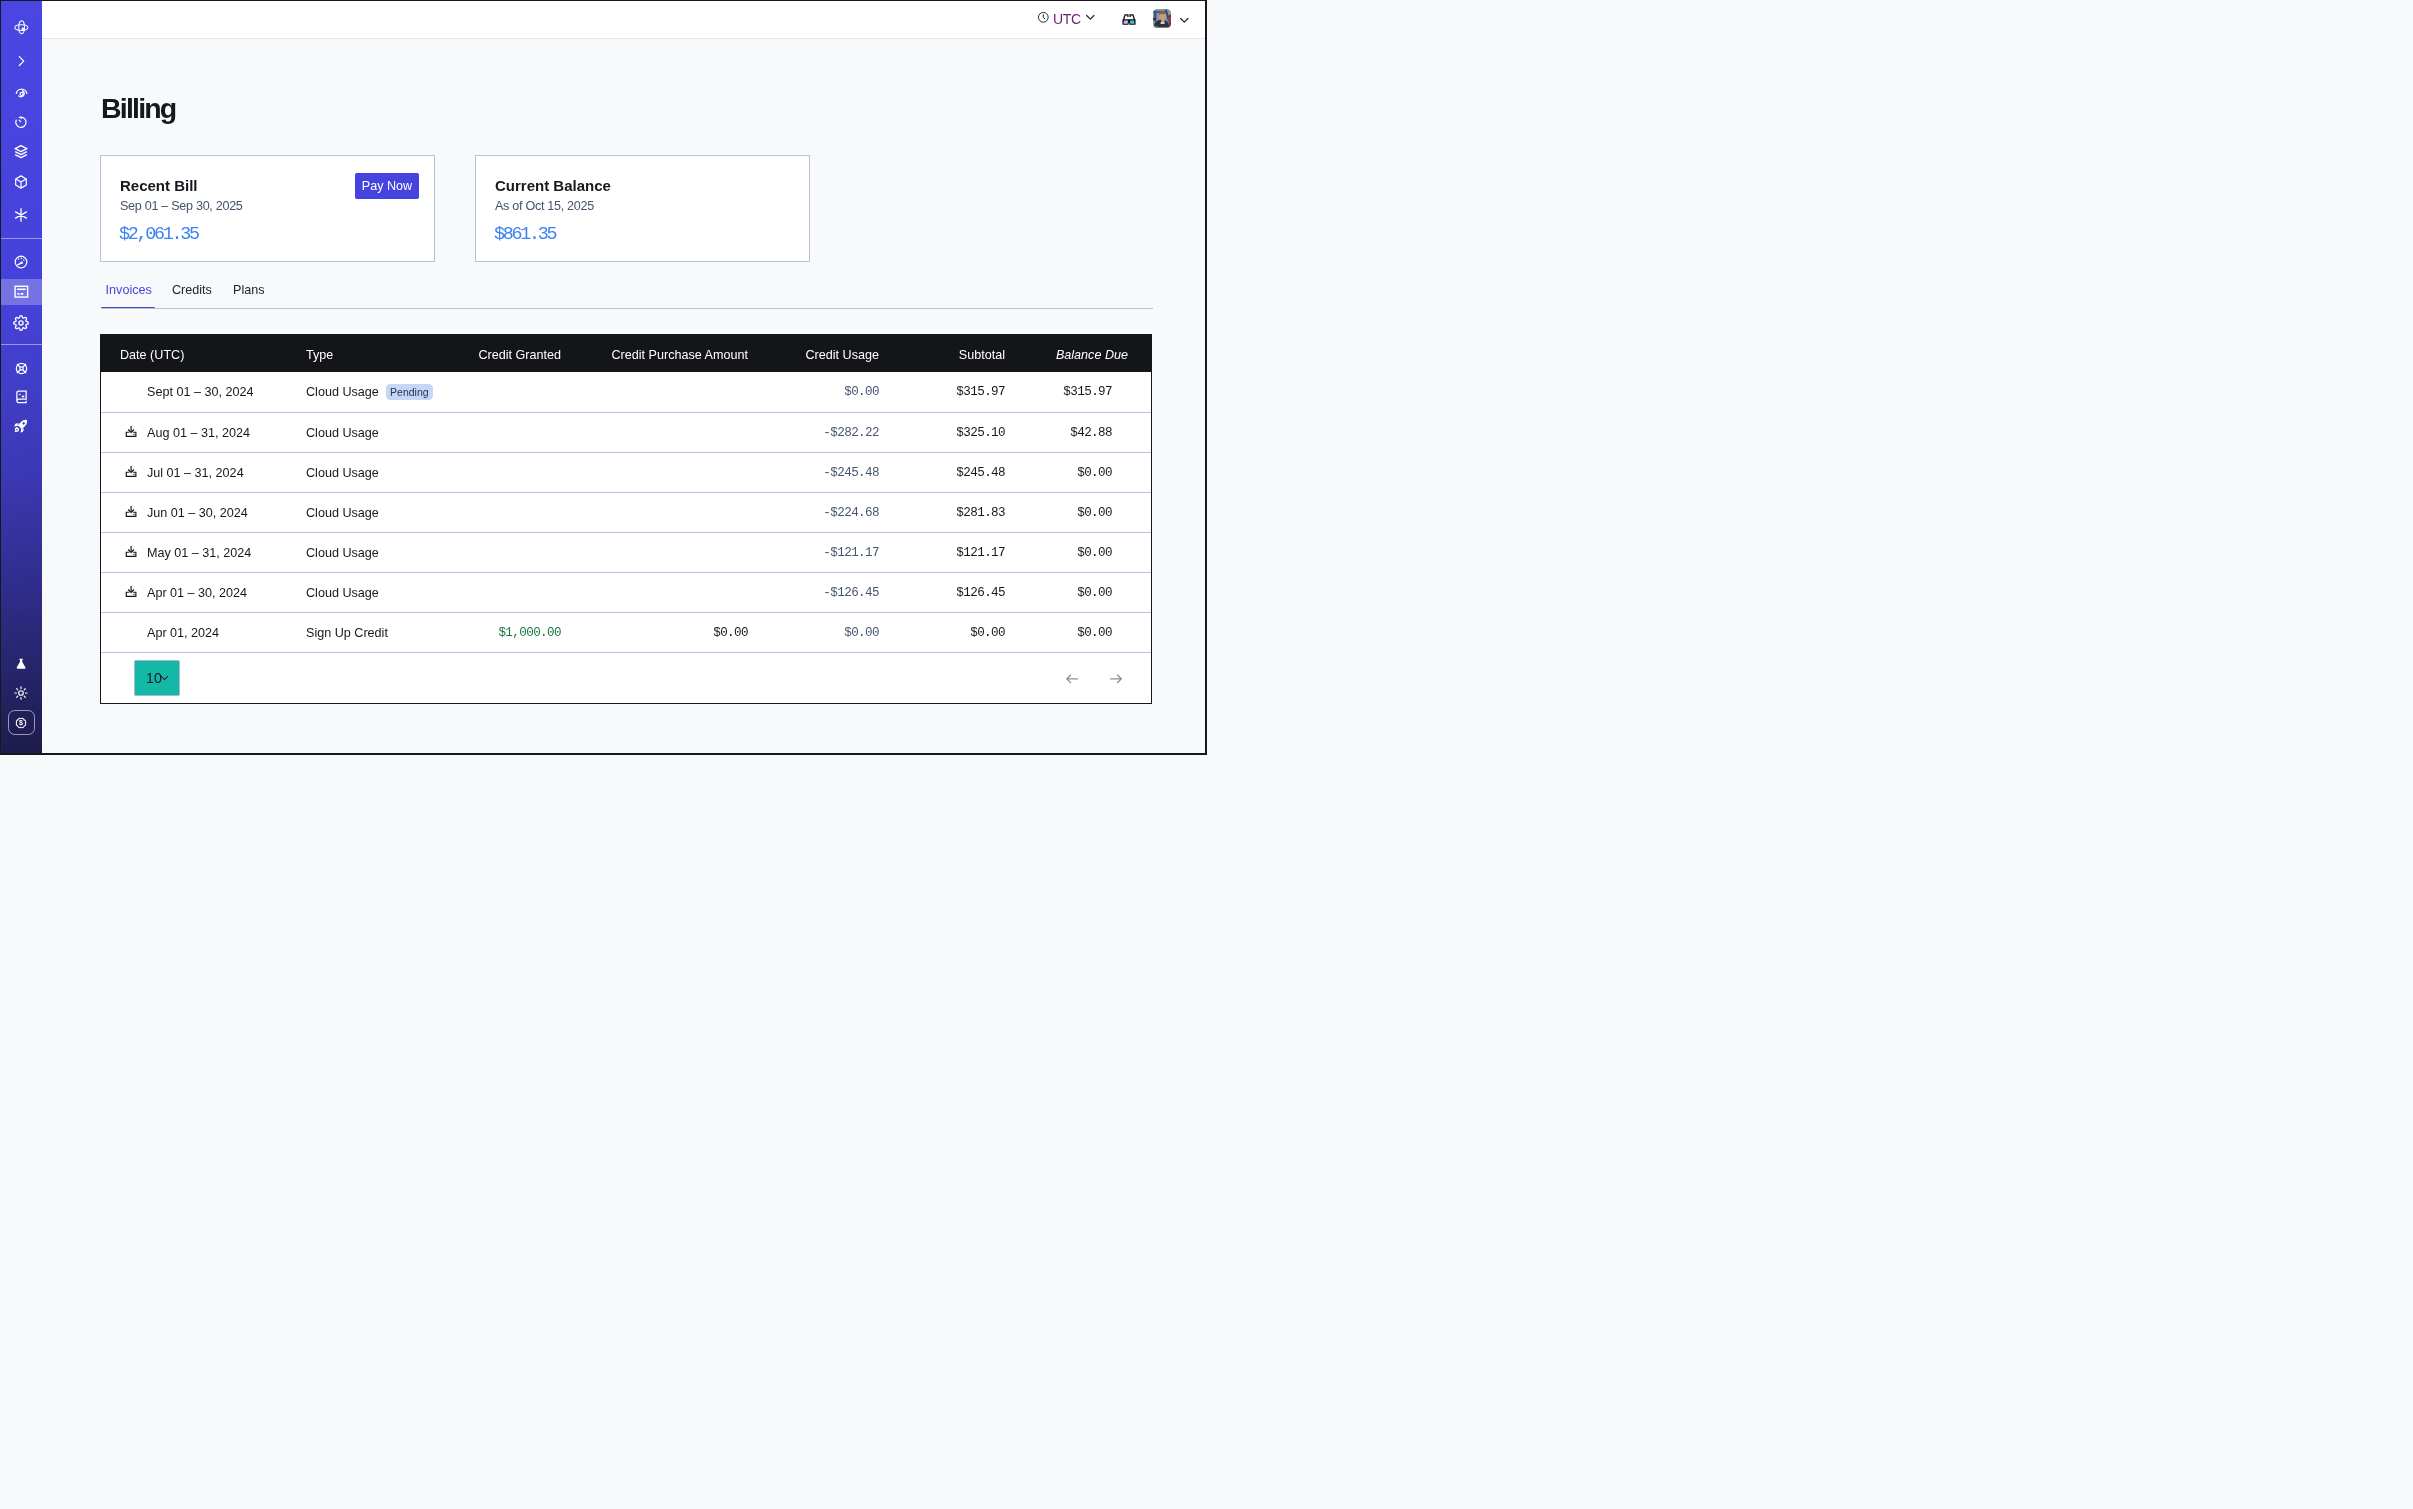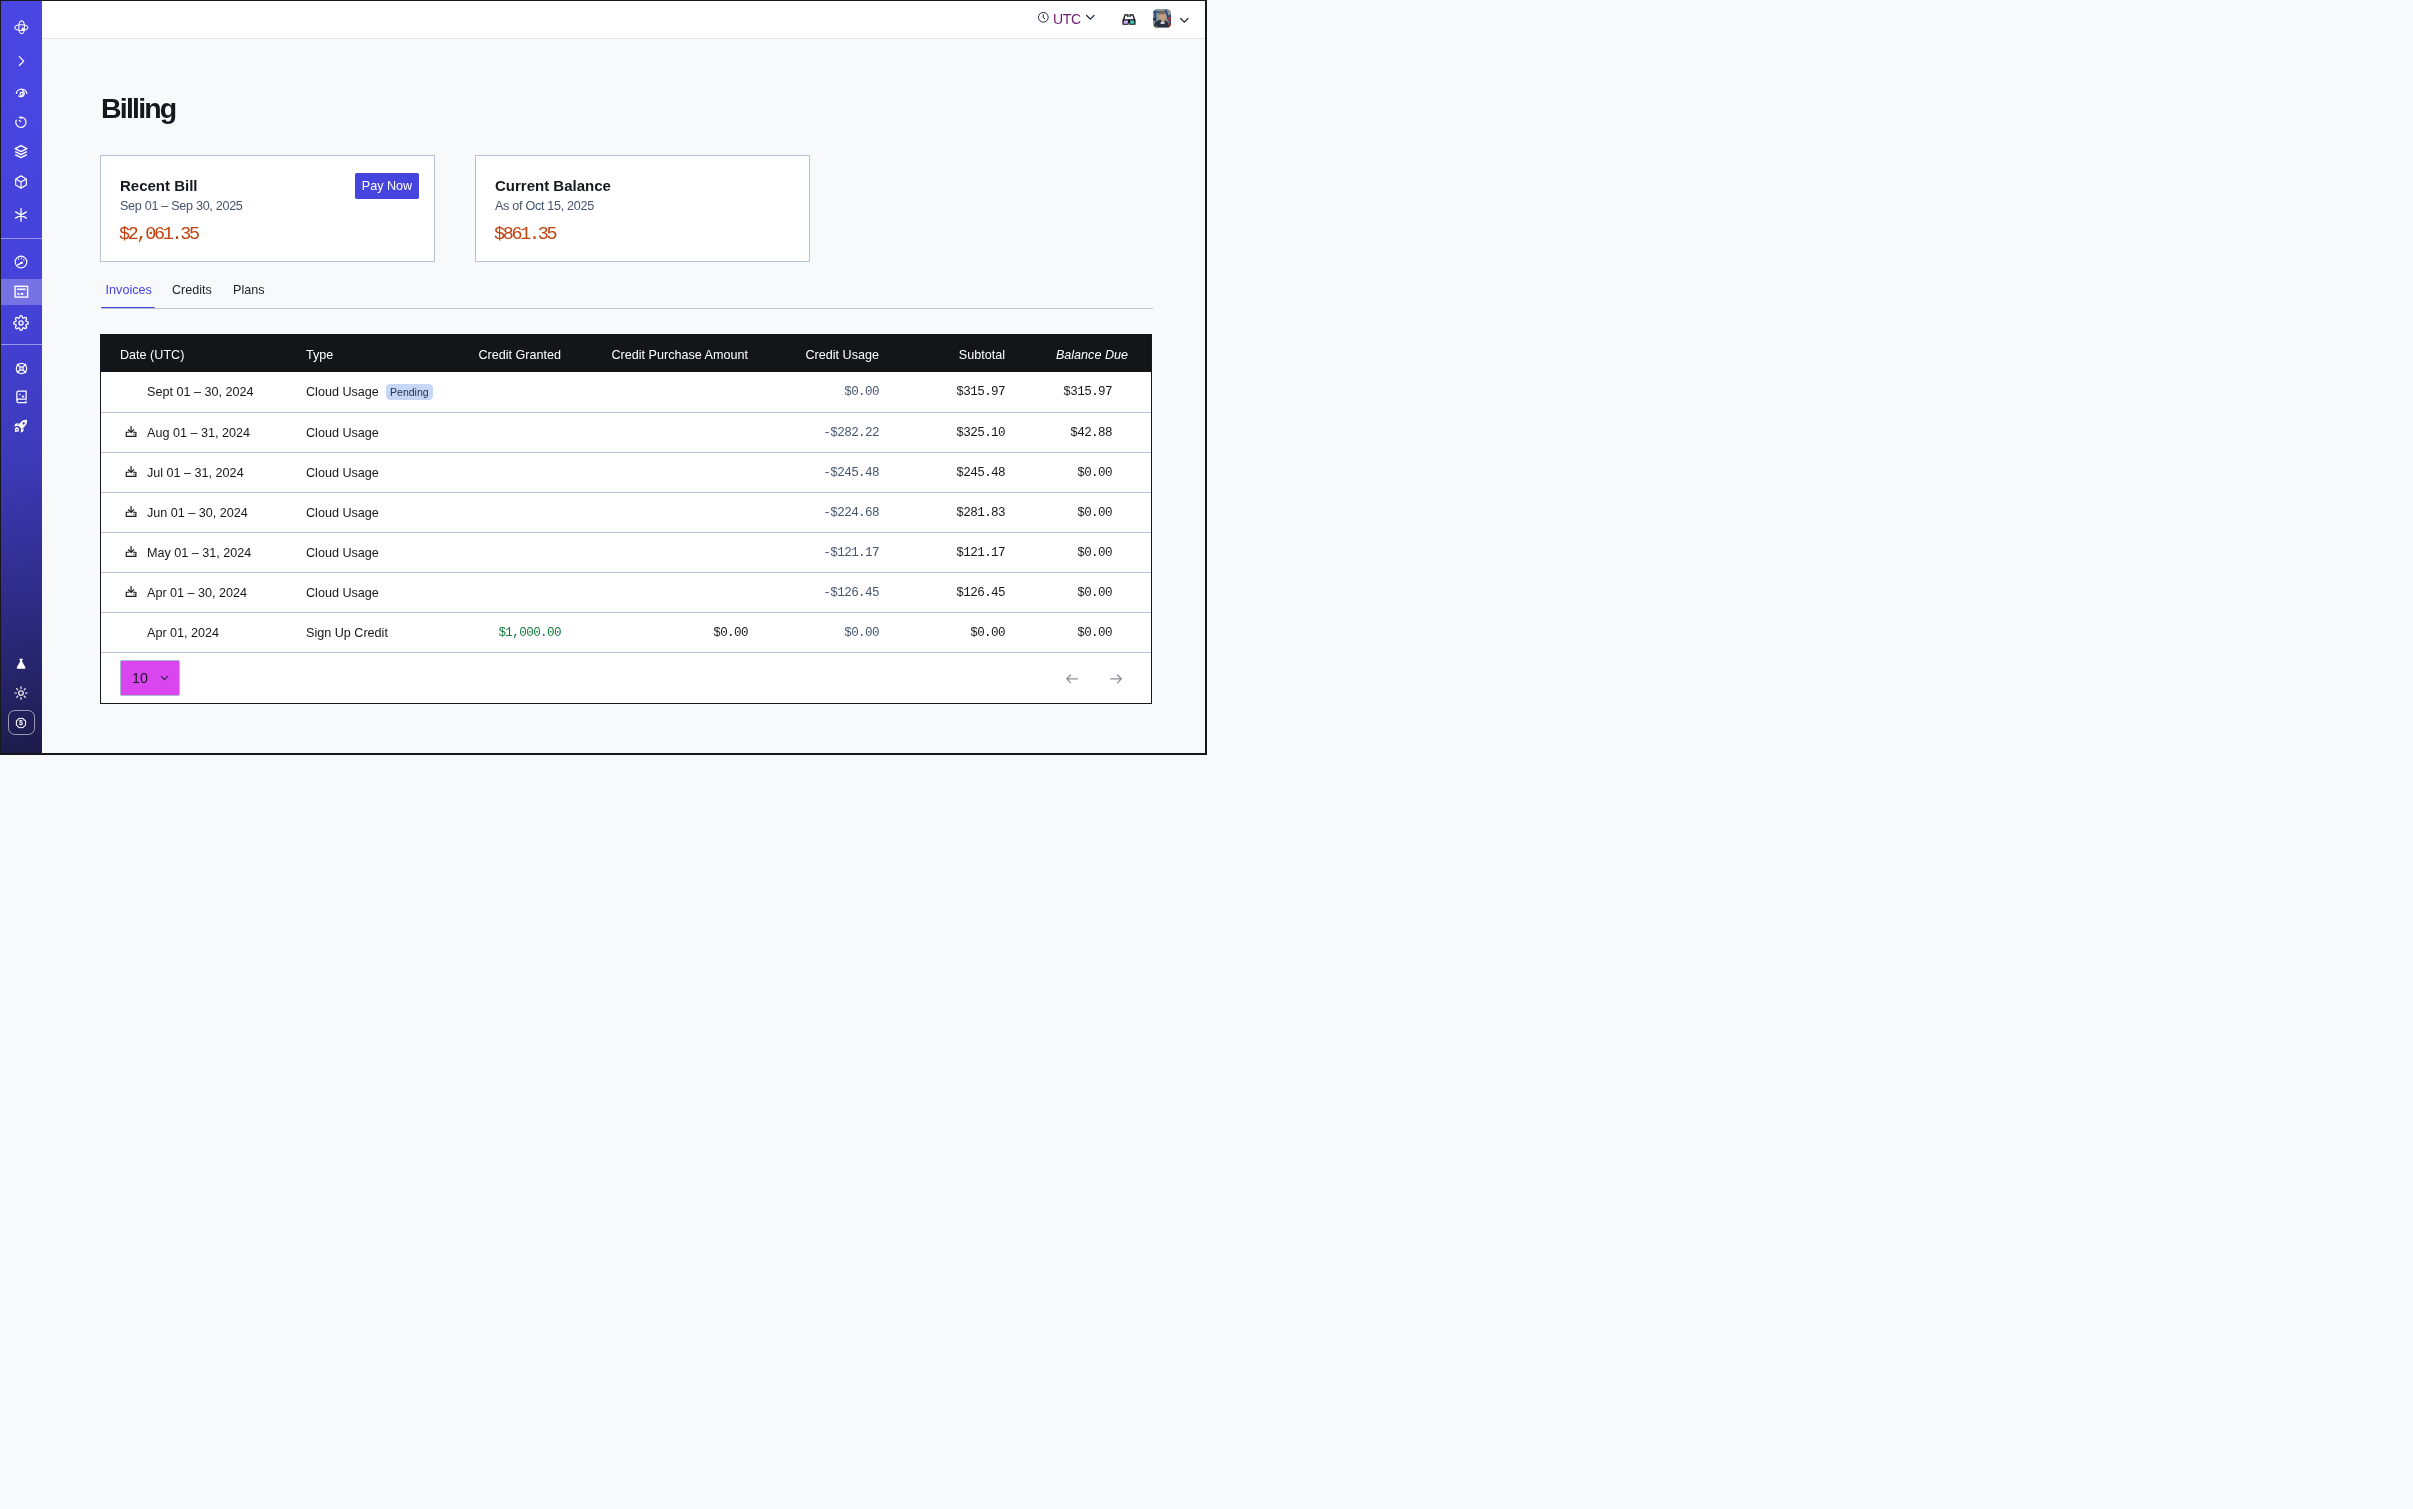--- a/index.html
+++ b/index.html
@@ -27,21 +27,21 @@
 .topbar .chev2 { position:absolute; left:1136px; top:14px; }
 
 
 h1 { position:absolute; left:101px; top:92px; font-size:28.5px; font-weight:700; color:#17181d; letter-spacing:-1.8px; }
 
 
 .cards { position:absolute; left:100px; top:155px; display:flex; gap:40px; }
 .card { width:335px; height:107px; background:#fff; border:0.8px solid #b5c2da; position:relative; }
 .card .t { position:absolute; left:19px; font-size:15px; font-weight:700; color:#17181d; }
 .card .d { position:absolute; left:19px; font-size:12.6px; letter-spacing:-0.3px; color:#44536a; }
-.card .amt { position:absolute; left:18px; font-size:18.4px; color:#c2410c; letter-spacing:-2.3px; }
+.card .amt { position:absolute; left:18px; font-size:18.4px; color:#3b82f6; letter-spacing:-2.3px; }
 .paynow { position:absolute; right:15px; top:16.7px; width:64px; height:26px; background:#4644df; color:#fff; font-size:12.6px; display:flex; align-items:center; justify-content:center; border-radius:1.7px; }
 
 
 .tabs { position:absolute; left:101px; top:276px; width:1052px; }
 .tab { position:absolute; top:6.7px; font-size:12.6px; color:#21242b; }
 .tab.active { color:#4644df; }
 .tabline { position:absolute; left:0; top:32px; width:1052px; height:0.8px; background:#b9c3d6; }
 .tabmark { position:absolute; left:0; top:31px; width:54px; height:2.1px; background:#4644df; border-radius:1.7px; }
 
 
@@ -54,21 +54,21 @@
 .row:last-of-type { border-bottom:0.8px solid #b9c8e2; }
 .cell { position:absolute; top:50%; transform:translateY(-50%); white-space:nowrap; }
 .c1 { left:46px; } .c1h { left:19px; }
 .c2 { left:205px; }
 .c3 { right:590px; } .c4 { right:403px; } .c5 { right:272px; } .c6 { right:146px; } .c7 { right:39px; } .c7h { right:23px;font-style:italic; }
 .num { font-family:"Liberation Mono", monospace; font-size:12.6px; letter-spacing:-0.6px; }
 .slate { color:#46566f; } .green { color:#157a3f; }
 .dlic { position:absolute; left:23px; top:50%; transform:translateY(-50%); }
 .badge { display:inline-block; background:#c6d6f7; color:#243350; font-size:10.5px; padding:2.1px 4.6px; border-radius:4.2px; margin-left:6.7px; position:relative; top:0; }
 .tfoot { position:relative; height:50px; }
-.psel { position:absolute; left:19px; top:6.7px; width:60px; height:36px; border:0.8px solid #a9b7d0; border-radius:1.7px; background:#d946ef; }
+.psel { position:absolute; left:33px; top:6.7px; width:46px; height:36px; border:0.8px solid #a9b7d0; border-radius:1.7px; background:#14b8a6; }
 .psel .v { position:absolute; left:11px; top:50%; transform:translateY(-50%); font-size:14.2px; color:#17181d; }
 .psel svg { position:absolute; right:12.6px; top:50%; transform:translateY(-50%); } 
 .arrL { position:absolute; left:964px; top:20px; }
 .arrR { position:absolute; left:1008px; top:20px; }
 </style>
 </head>
 <body>
 <div class="sidebar">
   <div class="div" style="top:238px"></div>
   <div class="div" style="top:344px"></div>

